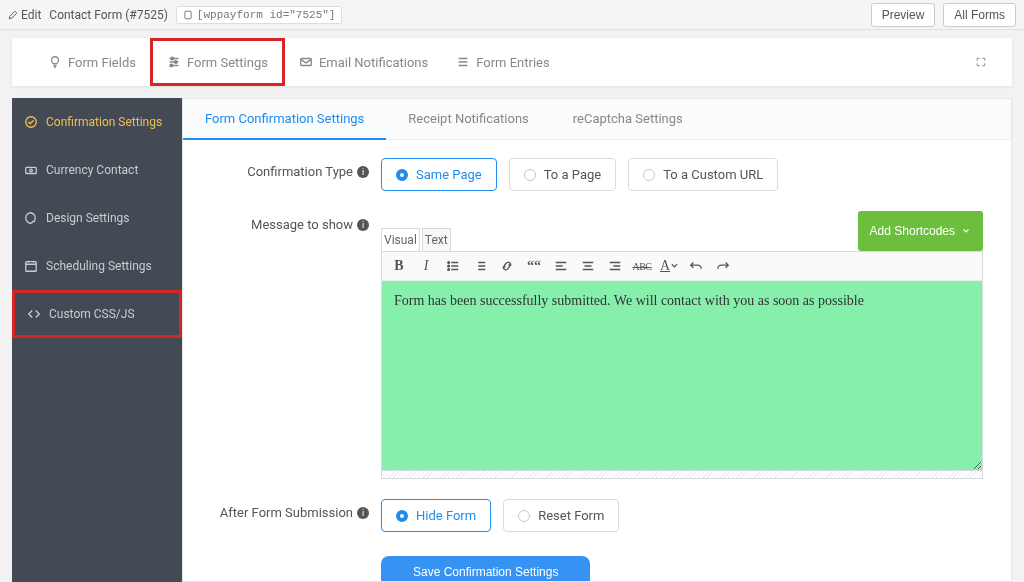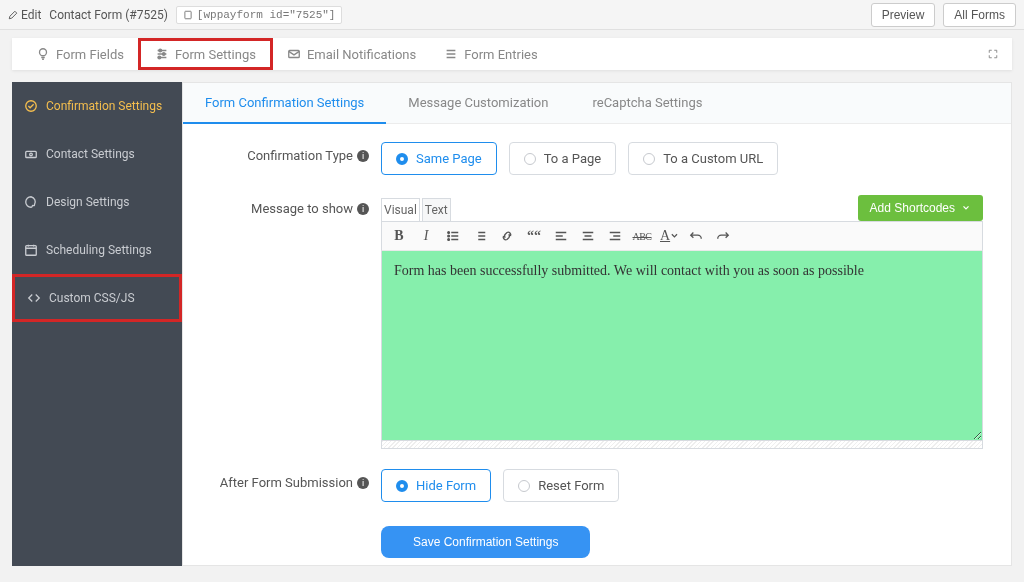--- a/index.html
+++ b/index.html
@@ -8,21 +8,21 @@
   
   .topbar { display: flex; align-items: center; height: 30px; padding: 0 8px; background: #f5f5f5; border-bottom: 1px solid #e0e0e0; gap: 8px; }
   .topbar .edit-link { color: #555; font-size: 12px; display: flex; align-items: center; gap: 3px; cursor: pointer; }
   .topbar .form-title { color: #555; font-size: 12px; }
   .topbar .shortcode-chip { display: inline-flex; align-items: center; gap: 4px; background: #fff; border: 1px solid #ddd; border-radius: 2px; padding: 2px 6px; font-family: "Courier New", monospace; font-size: 11px; color: #777; }
   .topbar .spacer { flex: 1 1 auto; }
   .topbar .btn { background: #fff; border: 1px solid #ccc; border-radius: 3px; padding: 4px 10px; font-size: 12px; color: #555; cursor: pointer; }
 
   
   .tabbar-wrap { padding: 8px 12px 0; }
-  .tabbar { background: #fff; display: flex; align-items: center; height: 32px; padding: 0 10px; box-shadow: 0 1px 3px rgba(0,0,0,0.08); }
+  .tabbar { background: #fff; display: flex; align-items: center; height: 48px; padding: 0 22px; box-shadow: 0 1px 3px rgba(0,0,0,0.08); }
   .tabbar .tab { display: flex; align-items: center; gap: 6px; padding: 0 14px; height: 100%; color: #888; cursor: pointer; }
   .tabbar .tab .ticon { display: inline-block; width: 14px; height: 14px; }
   .tabbar .spacer { flex: 1 1 auto; }
   .tabbar .expand-icon { width: 14px; height: 14px; color: #888; cursor: pointer; padding-right: 4px; }
 
   
   .hl-tab-settings { border: 3px solid #d32626; height: 40px; display: flex; align-items: center; padding: 0 14px; }
 
   
   .main { display: flex; padding: 12px 12px 0; gap: 0; height: calc(582px - 30px - 56px); }
@@ -46,21 +46,21 @@
   .radio-btn { display: inline-flex; align-items: center; gap: 8px; border: 1px solid #d7dbe0; border-radius: 4px; padding: 8px 14px; font-size: 13px; color: #555; cursor: pointer; background: #fff; }
   .radio-btn.selected { border-color: #1f8ded; color: #1f8ded; }
   .radio-circle { width: 12px; height: 12px; border-radius: 50%; border: 1px solid #c6c9ce; display: inline-block; }
   .radio-btn.selected .radio-circle { border: 4px solid #1f8ded; width: 12px; height: 12px; }
 
   .editor-wrap { width: 100%; }
   .editor-top { display: flex; align-items: flex-end; justify-content: space-between; }
   .editor-tabs { display: flex; gap: 2px; }
   .ed-tab { border: 1px solid #d7dbe0; border-bottom: none; background: #f6f7f8; color: #666; font-size: 12px; padding: 4px 2px; cursor: pointer; }
   .ed-tab.active { background: #fff; }
-  .add-shortcodes { background: #6cbf3e; color: #fff; border: none; border-radius: 3px; padding: 6px 12px; font-size: 12px; display: inline-flex; align-items: center; gap: 6px; cursor: pointer; }
+  .add-shortcodes { background: #6cbf3e; color: #fff; border: none; border-radius: 3px; padding: 13px 12px; font-size: 12px; display: inline-flex; align-items: center; gap: 6px; cursor: pointer; }
   .editor-toolbar { border: 1px solid #d7dbe0; border-bottom: 1px solid #e9e9e9; background: #fafafa; padding: 5px 8px; display: flex; gap: 9px; align-items: center; }
   .tbtn { width: 18px; height: 18px; display: inline-flex; align-items: center; justify-content: center; color: #555; cursor: pointer; font-size: 14px; font-family: Georgia, serif; }
   .tbtn.small { font-size: 10px; letter-spacing: -0.5px; }
   .tbtn svg { width: 14px; height: 14px; }
   .editor-area { border: 1px solid #d7dbe0; border-top: none; min-height: 190px; padding: 12px; font-family: Georgia, serif; font-size: 14px; color: #333; background: #86efac; resize: vertical; overflow: auto; }
   .resize-grip { height: 8px; border: 1px solid #d7dbe0; border-top: none; background: repeating-linear-gradient(135deg,#eee,#eee 1px,#fff 1px,#fff 3px); text-align: right; }
 
   .save-row { padding: 4px 0 0 170px; }
   .save-btn { background: #3693f3; color: #fff; border: none; border-radius: 8px; padding: 9px 32px; font-size: 12px; cursor: pointer; }
 
@@ -134,21 +134,21 @@
           <circle cx="8" cy="8" r="6"></circle>
           <path d="M5 8l2 2 4-4"></path>
         </svg>
       <span>Confirmation Settings</span>
     </div>
     <div class="side-item">
       <svg class="sicon" viewBox="0 0 16 16">
           <rect x="2" y="5" width="12" height="7" rx="1"></rect>
           <circle cx="8" cy="8.5" r="1.5"></circle>
         </svg>
-      <span>Contact Settings</span>
+      <span>Currency Contact</span>
     </div>
     <div class="side-item">
       <svg class="sicon" viewBox="0 0 16 16">
           <path d="M8 2a6 6 0 100 12c2 0 1-2 2-2s2 1 2-1a6 6 0 00-4-9z"></path>
         </svg>
       <span>Design Settings</span>
     </div>
     <div class="side-item">
       <svg class="sicon" viewBox="0 0 16 16">
           <rect x="2" y="3" width="12" height="11" rx="1"></rect>
@@ -160,21 +160,21 @@
       <svg class="sicon" viewBox="0 0 16 16">
           <path d="M6 4L2 8l4 4M10 4l4 4-4 4"></path>
         </svg>
       <span>Custom CSS/JS</span>
     </div>
   </div>
 
   <div class="panel">
     <div class="subtab-bar">
       <div class="subtab active">Form Confirmation Settings</div>
-      <div class="subtab">Message Customization</div>
+      <div class="subtab">Receipt Notifications</div>
       <div class="subtab">reCaptcha Settings</div>
     </div>
 
     <div class="panel-body">
 
       <div class="row">
         <div class="row-label">
           <span>Confirmation Type</span>
           <span class="info-dot">i</span>
         </div>

